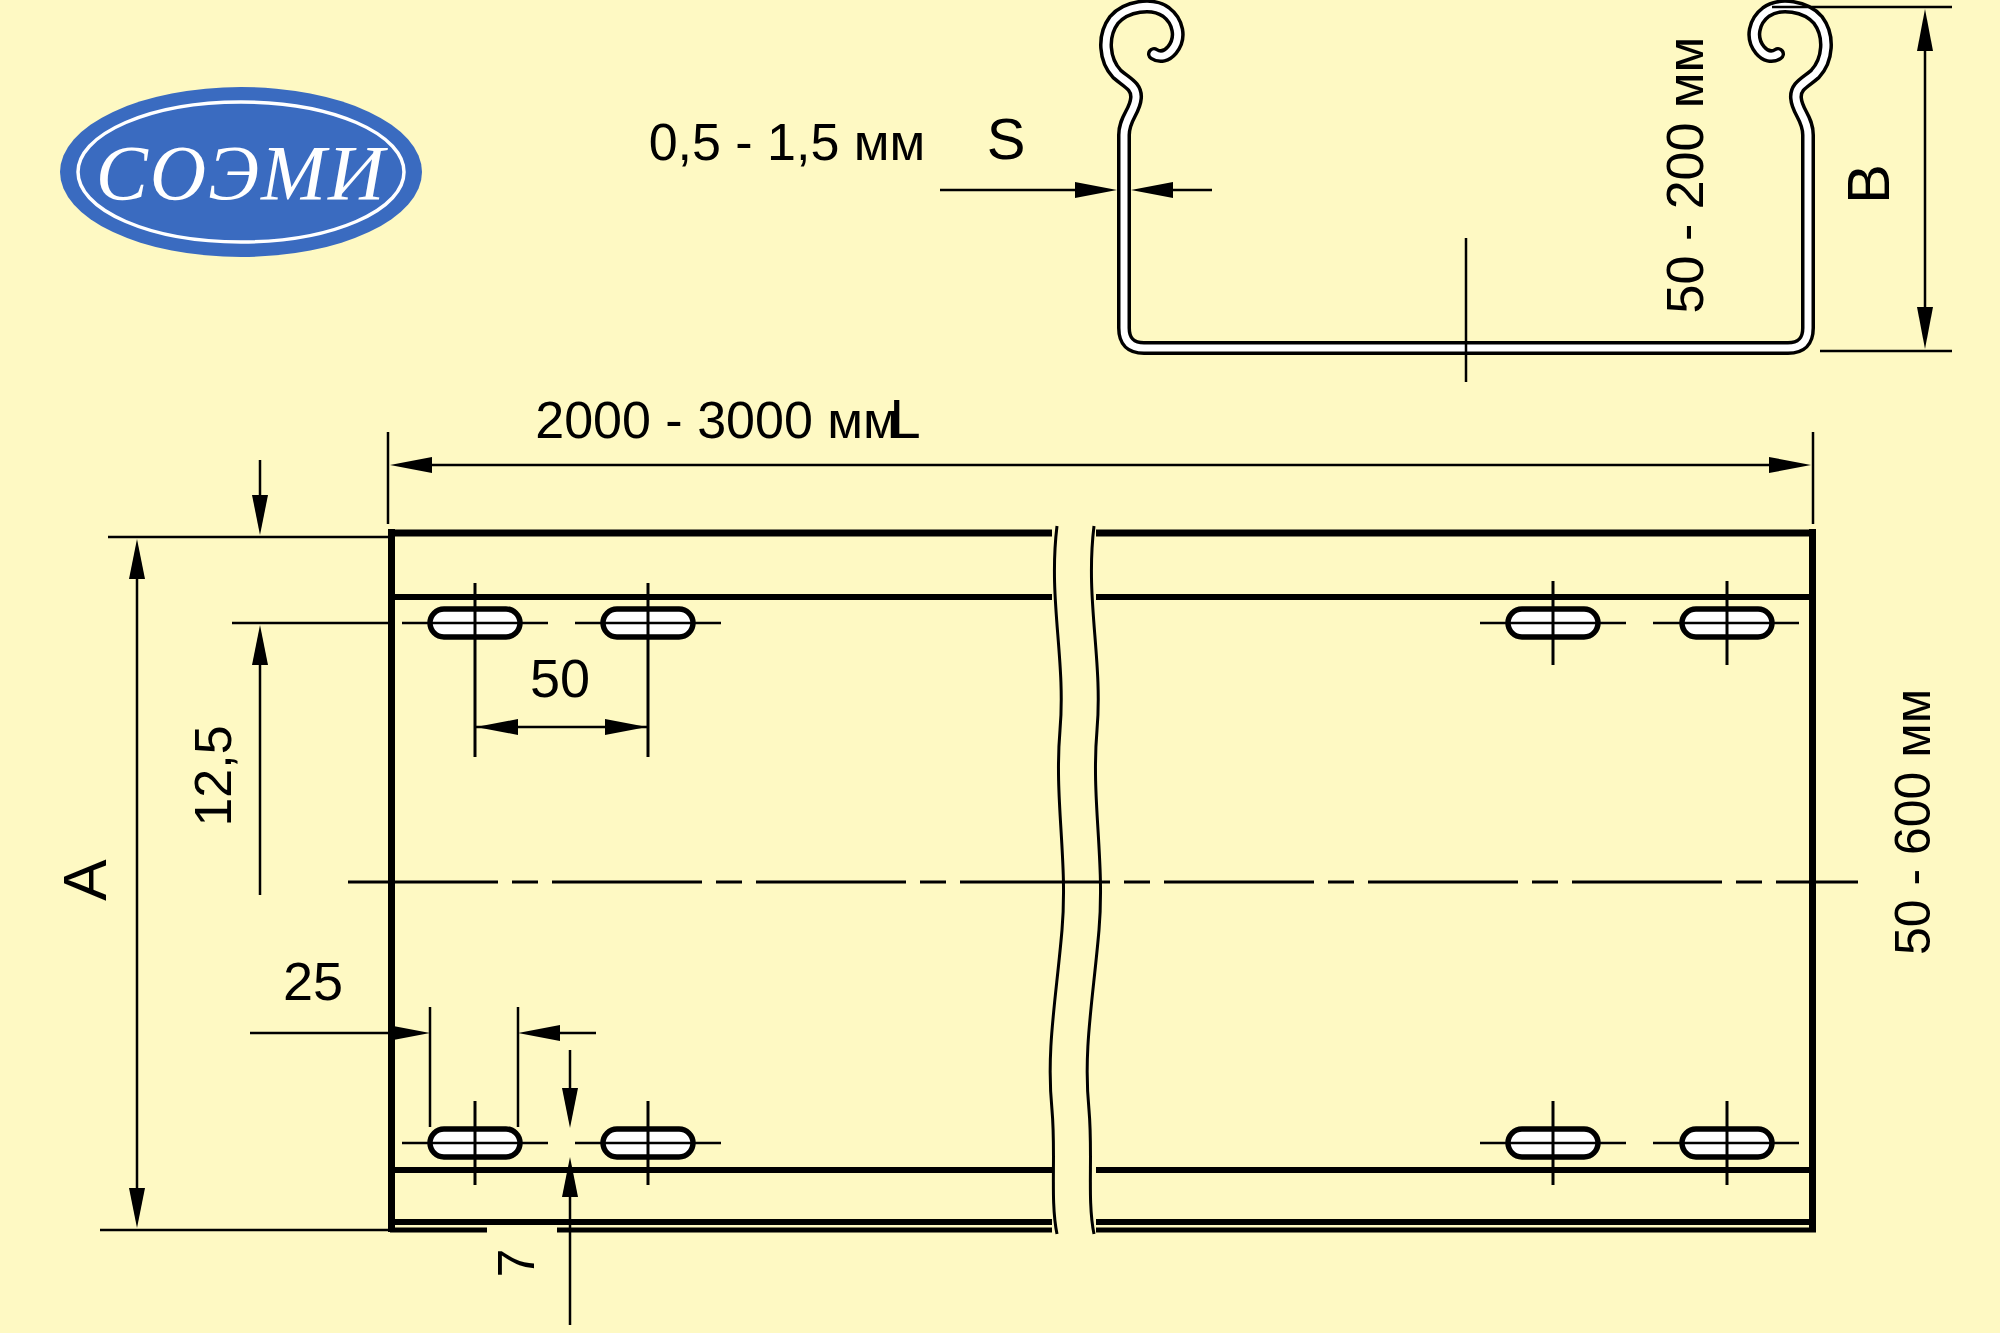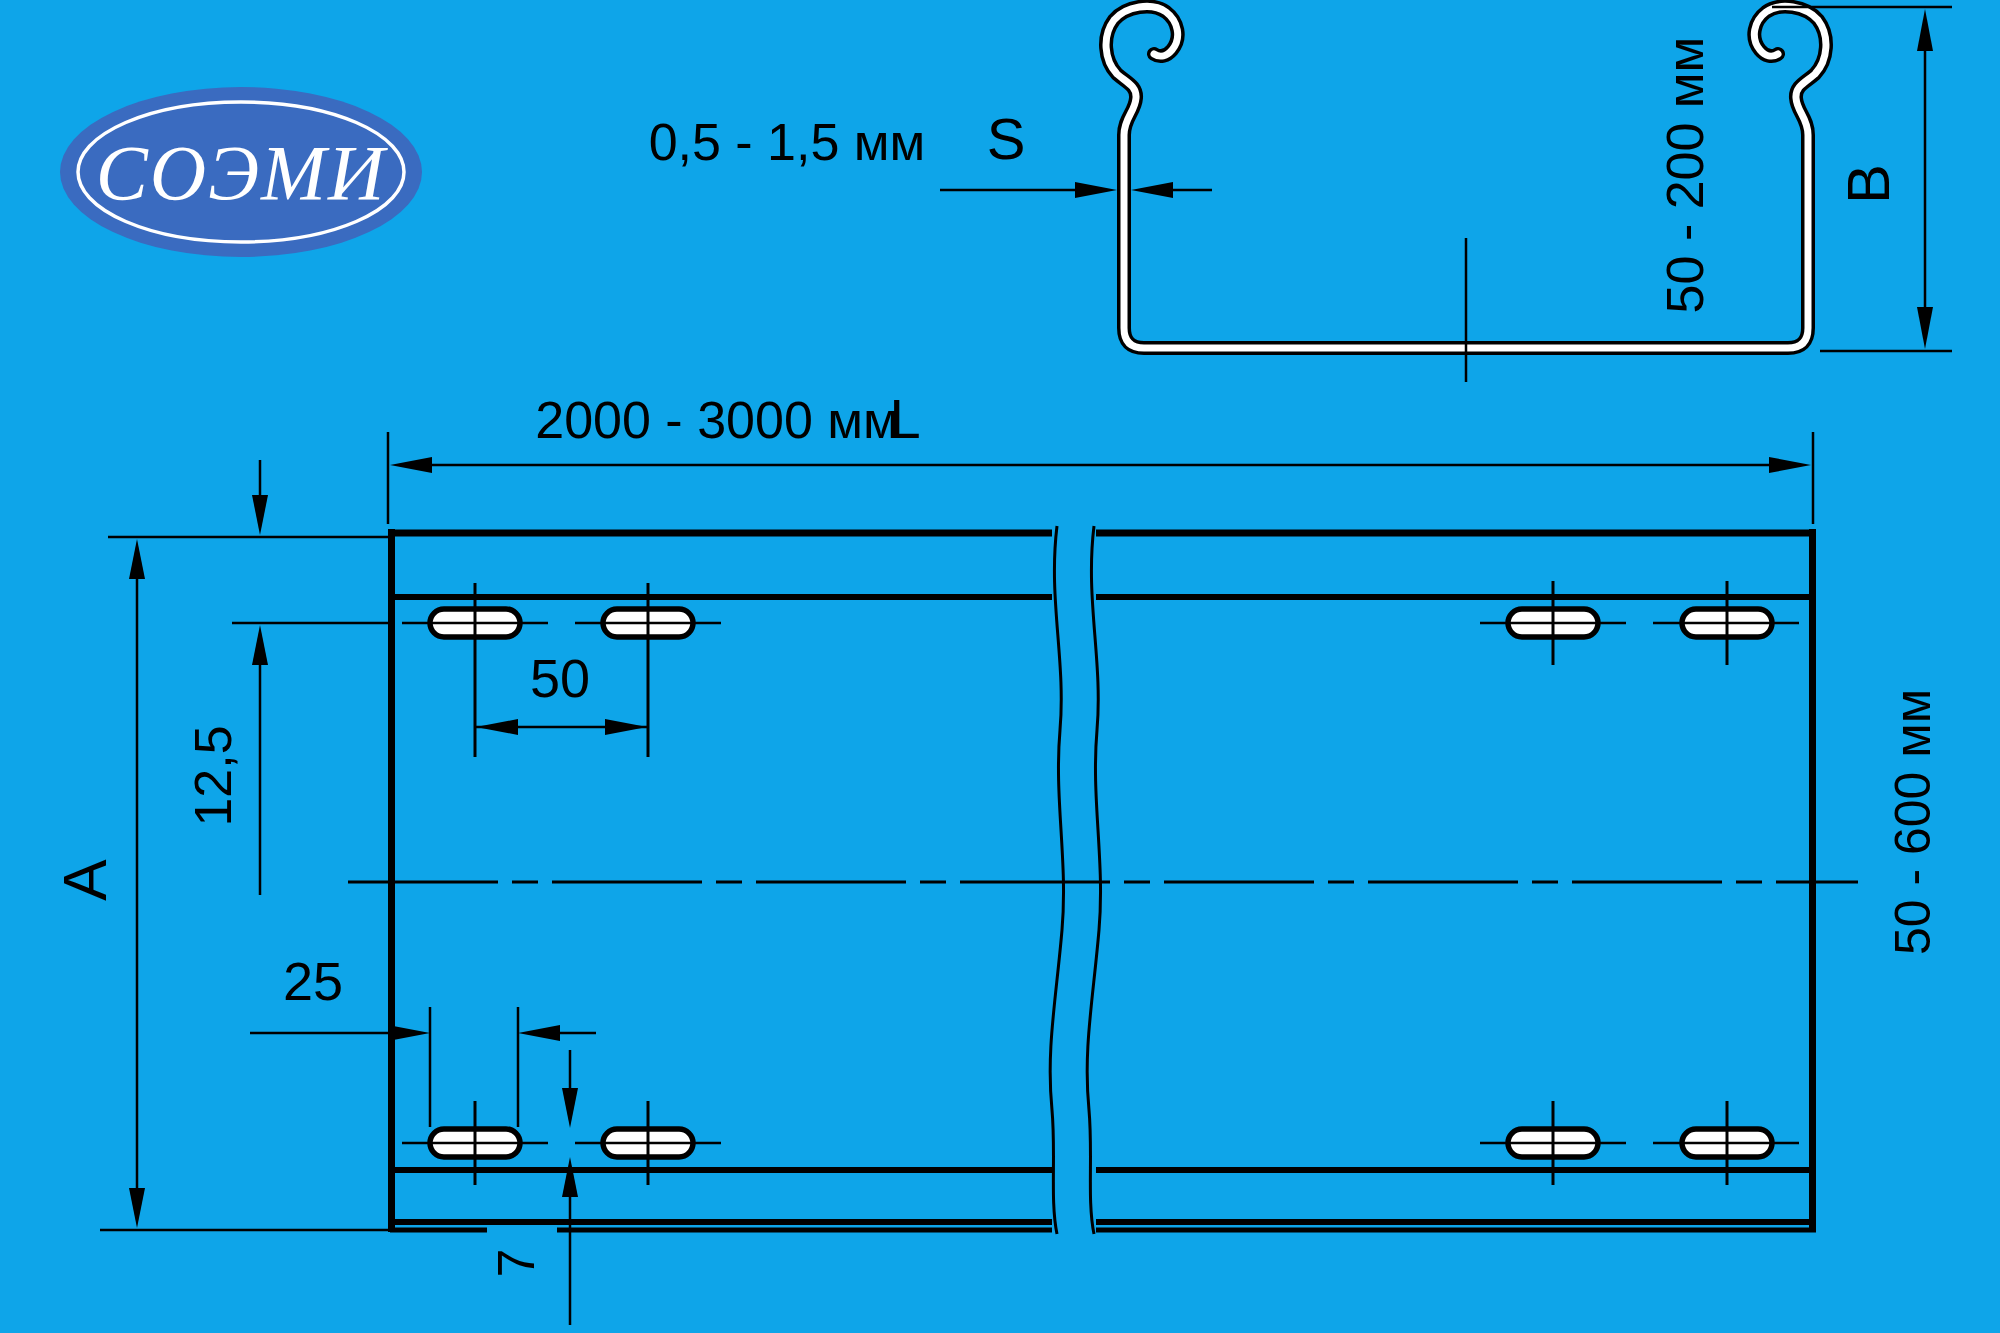--- a/index.html
+++ b/index.html
@@ -1,16 +1,16 @@
 <!DOCTYPE html>
 <html><head>
 <meta charset="utf-8">
 <style>
   html,body{margin:0;padding:0;background:#fff;}
-  .stage{position:relative;width:2000px;height:1333px;background:#0ea5e9;overflow:hidden;
+  .stage{position:relative;width:2000px;height:1333px;background:#fef9c3;overflow:hidden;
          font-family:"Liberation Sans",sans-serif;}
   svg{position:absolute;left:0;top:0;}
   text{fill:#000;font-family:"Liberation Sans",sans-serif;}
   .logo-text{font-family:"Liberation Serif",serif;font-style:italic;fill:#fff;}
 </style>
 </head>
 <body>
 
 <div class="stage">
 <svg width="2000" height="1333" viewBox="0 0 2000 1333">

